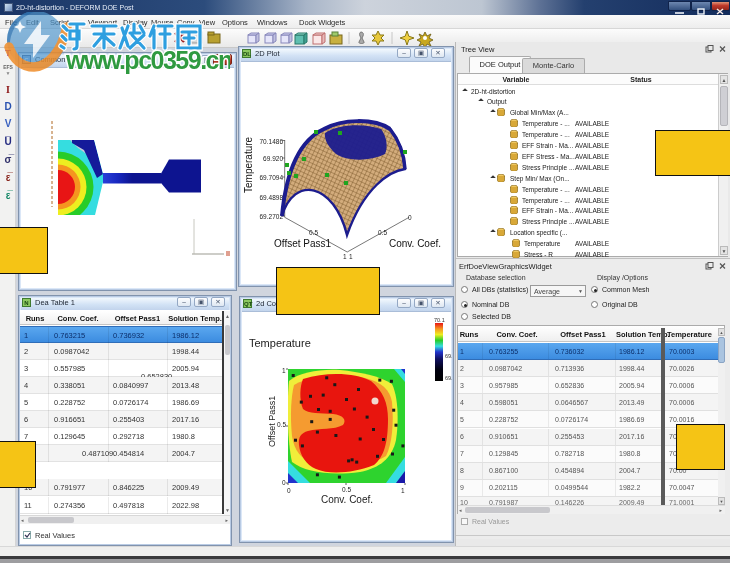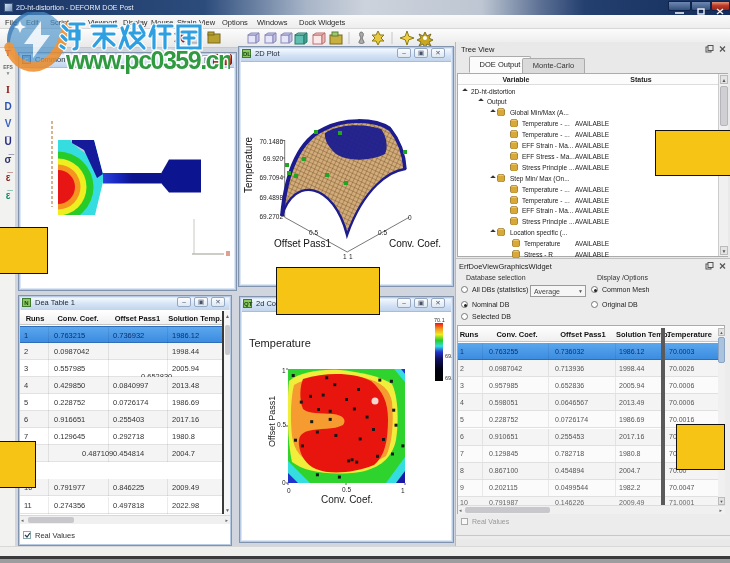--- a/index.html
+++ b/index.html
@@ -55,21 +55,21 @@
       <path d="M5 2l6 5M11 2l-6 5" stroke="#fbeeea" stroke-width="1.5"></path>
     </svg></div>
 
 <div class="abs menubar"></div>
 <span class="mi" style="left:5px;">File</span>
 <span class="mi" style="left:26px;">Edit</span>
 <span class="mi" style="left:50px;">Script</span>
 <span class="mi" style="left:88px;">Viewport</span>
 <span class="mi" style="left:123px;">Display</span>
 <span class="mi" style="left:151px;">Mouse</span>
-<span class="mi" style="left:177px;">Strain</span>
+<span class="mi" style="left:177px;">Conv</span>
 <span class="mi" style="left:199px;">View</span>
 <span class="mi" style="left:222px;">Options</span>
 <span class="mi" style="left:257px;text-align:right;">Windows</span>
 <span class="mi" style="left:299px;">Dock Widgets</span>
 
 <div class="abs toolbar"></div>
 <svg class="abs" style="left:0;top:29px;" width="730" height="19">
 
   <g transform="translate(173,2)">
       <path d="M2 2l9 9M11 2l-9 9" stroke="#a02020" stroke-width="2.4"></path>
@@ -276,21 +276,21 @@
   <span class="abs" style="left:4px;top:4px;">3</span>
   <span class="abs" style="left:34px;top:4px;">0.557985</span>
   <span class="abs" style="left:93px;top:12px;padding-left:28px;">0.652830</span>
   <span class="abs" style="left:152px;top:4px;">2005.94</span>
   <span class="abs" style="left:28px;top:0;width:1px;height:17px;background:rgba(0,0,0,0.08);"></span>
   <span class="abs" style="left:88px;top:0;width:1px;height:17px;background:rgba(0,0,0,0.08);"></span>
   <span class="abs" style="left:147px;top:0;width:1px;height:17px;background:rgba(0,0,0,0.08);"></span>
 </div>
 <div class="abs" style="left:0;top:66.80000000000001px;width:203px;height:17.1px;background:#f4f4f4;border-bottom:1px solid #e2e2e2;color:#333;">
   <span class="abs" style="left:4px;top:4px;">4</span>
-  <span class="abs" style="left:34px;top:4px;">0.429850</span>
+  <span class="abs" style="left:34px;top:4px;">0.338051</span>
   <span class="abs" style="left:93px;top:4px;">0.0840997</span>
   <span class="abs" style="left:152px;top:4px;">2013.48</span>
   <span class="abs" style="left:28px;top:0;width:1px;height:17px;background:rgba(0,0,0,0.08);"></span>
   <span class="abs" style="left:88px;top:0;width:1px;height:17px;background:rgba(0,0,0,0.08);"></span>
   <span class="abs" style="left:147px;top:0;width:1px;height:17px;background:rgba(0,0,0,0.08);"></span>
 </div>
 <div class="abs" style="left:0;top:83.9px;width:203px;height:17.1px;background:#fff;border-bottom:1px solid #e2e2e2;color:#333;">
   <span class="abs" style="left:4px;top:4px;">5</span>
   <span class="abs" style="left:34px;top:4px;">0.228752</span>
   <span class="abs" style="left:93px;top:4px;">0.0726174</span>

